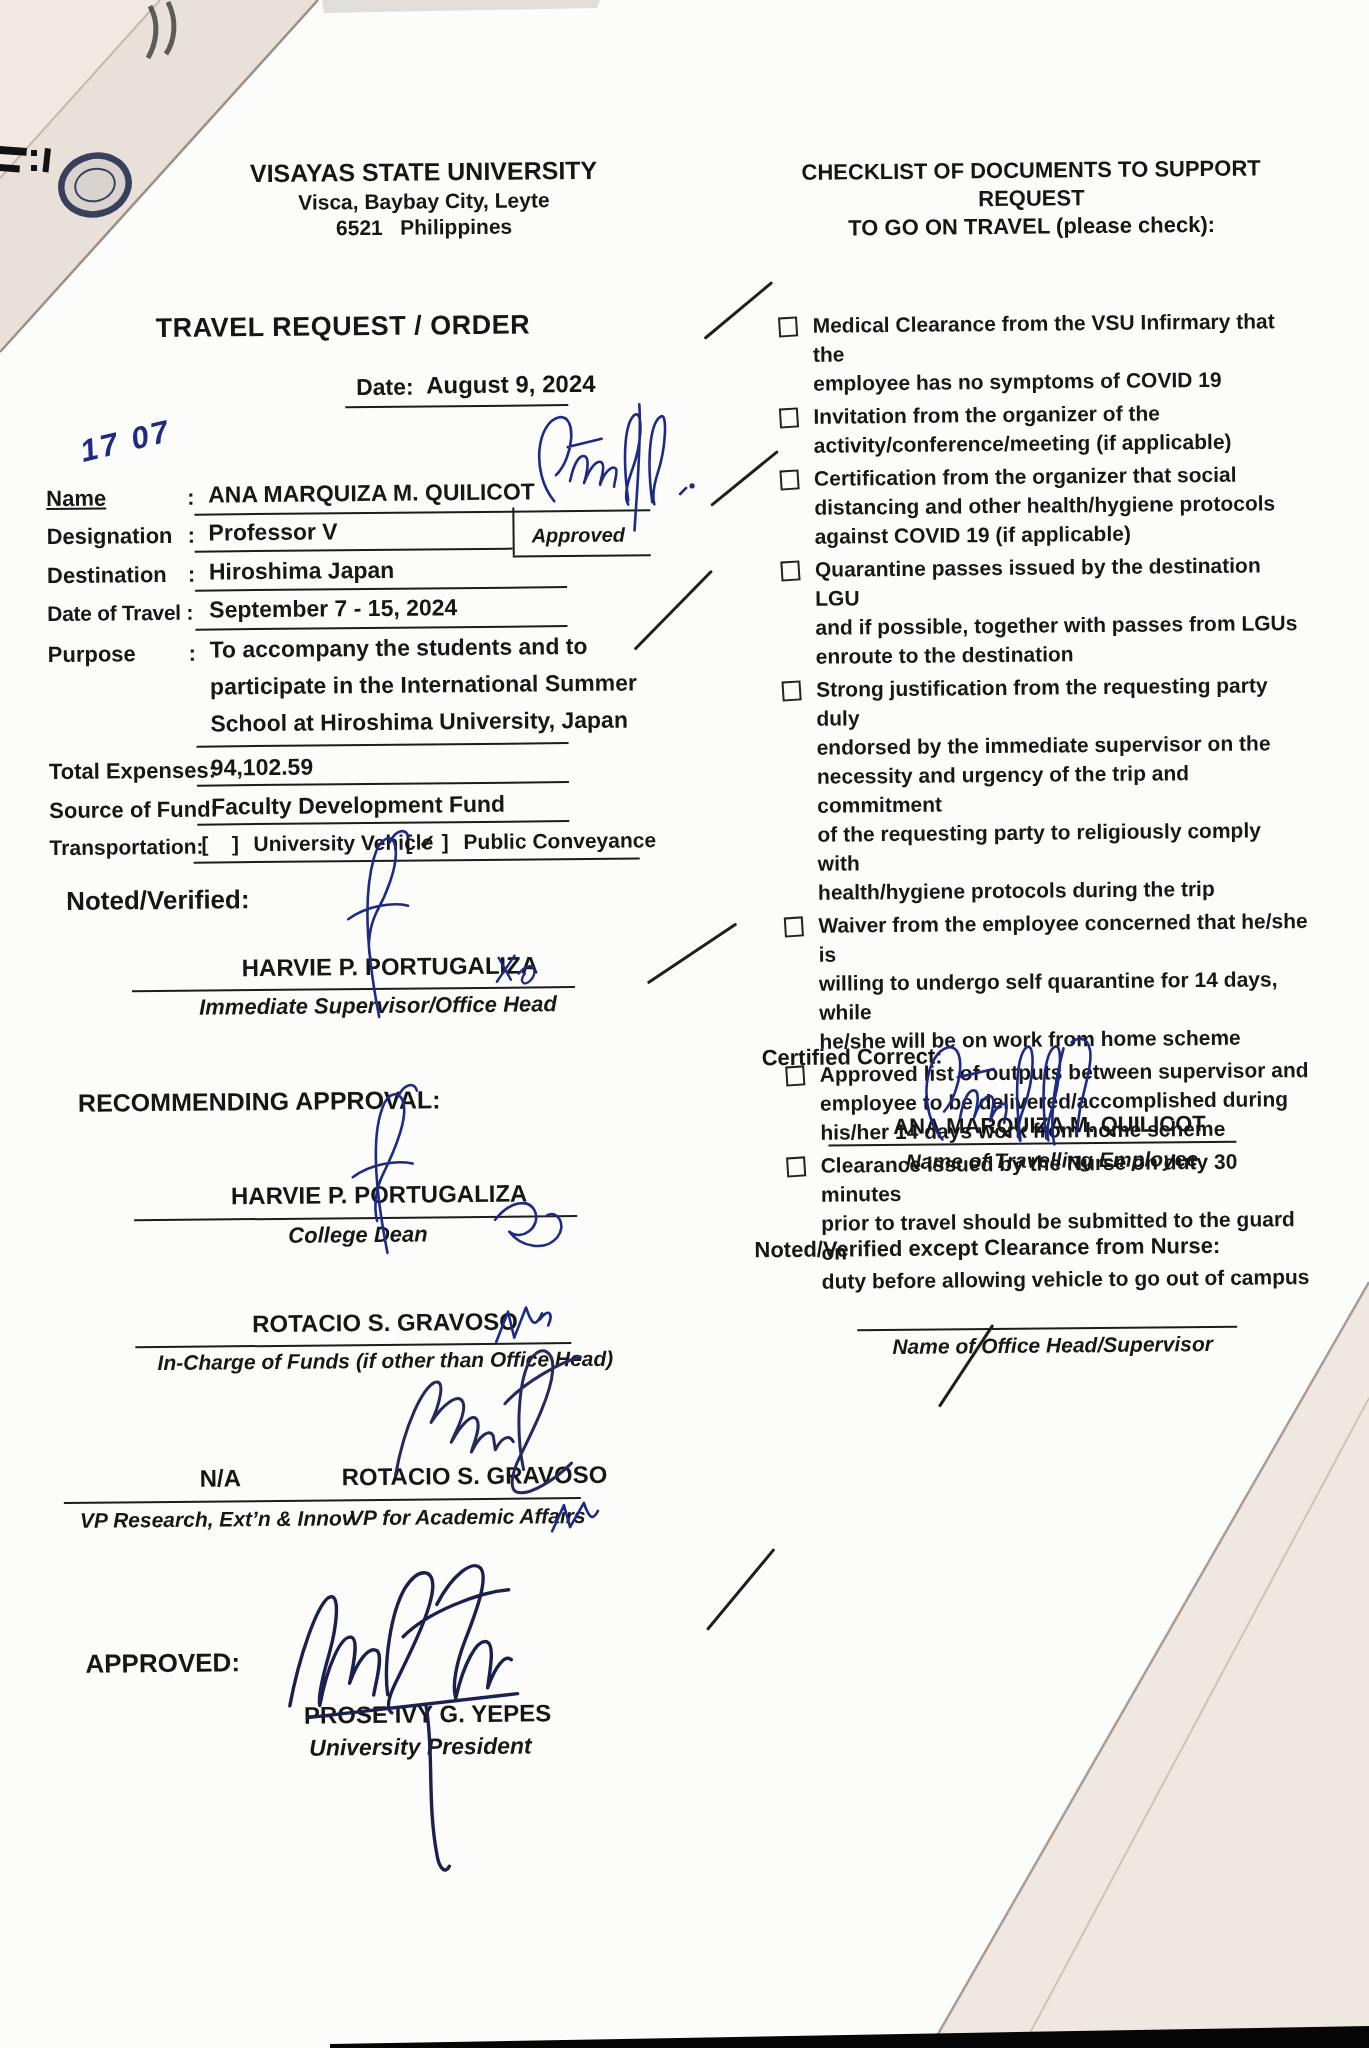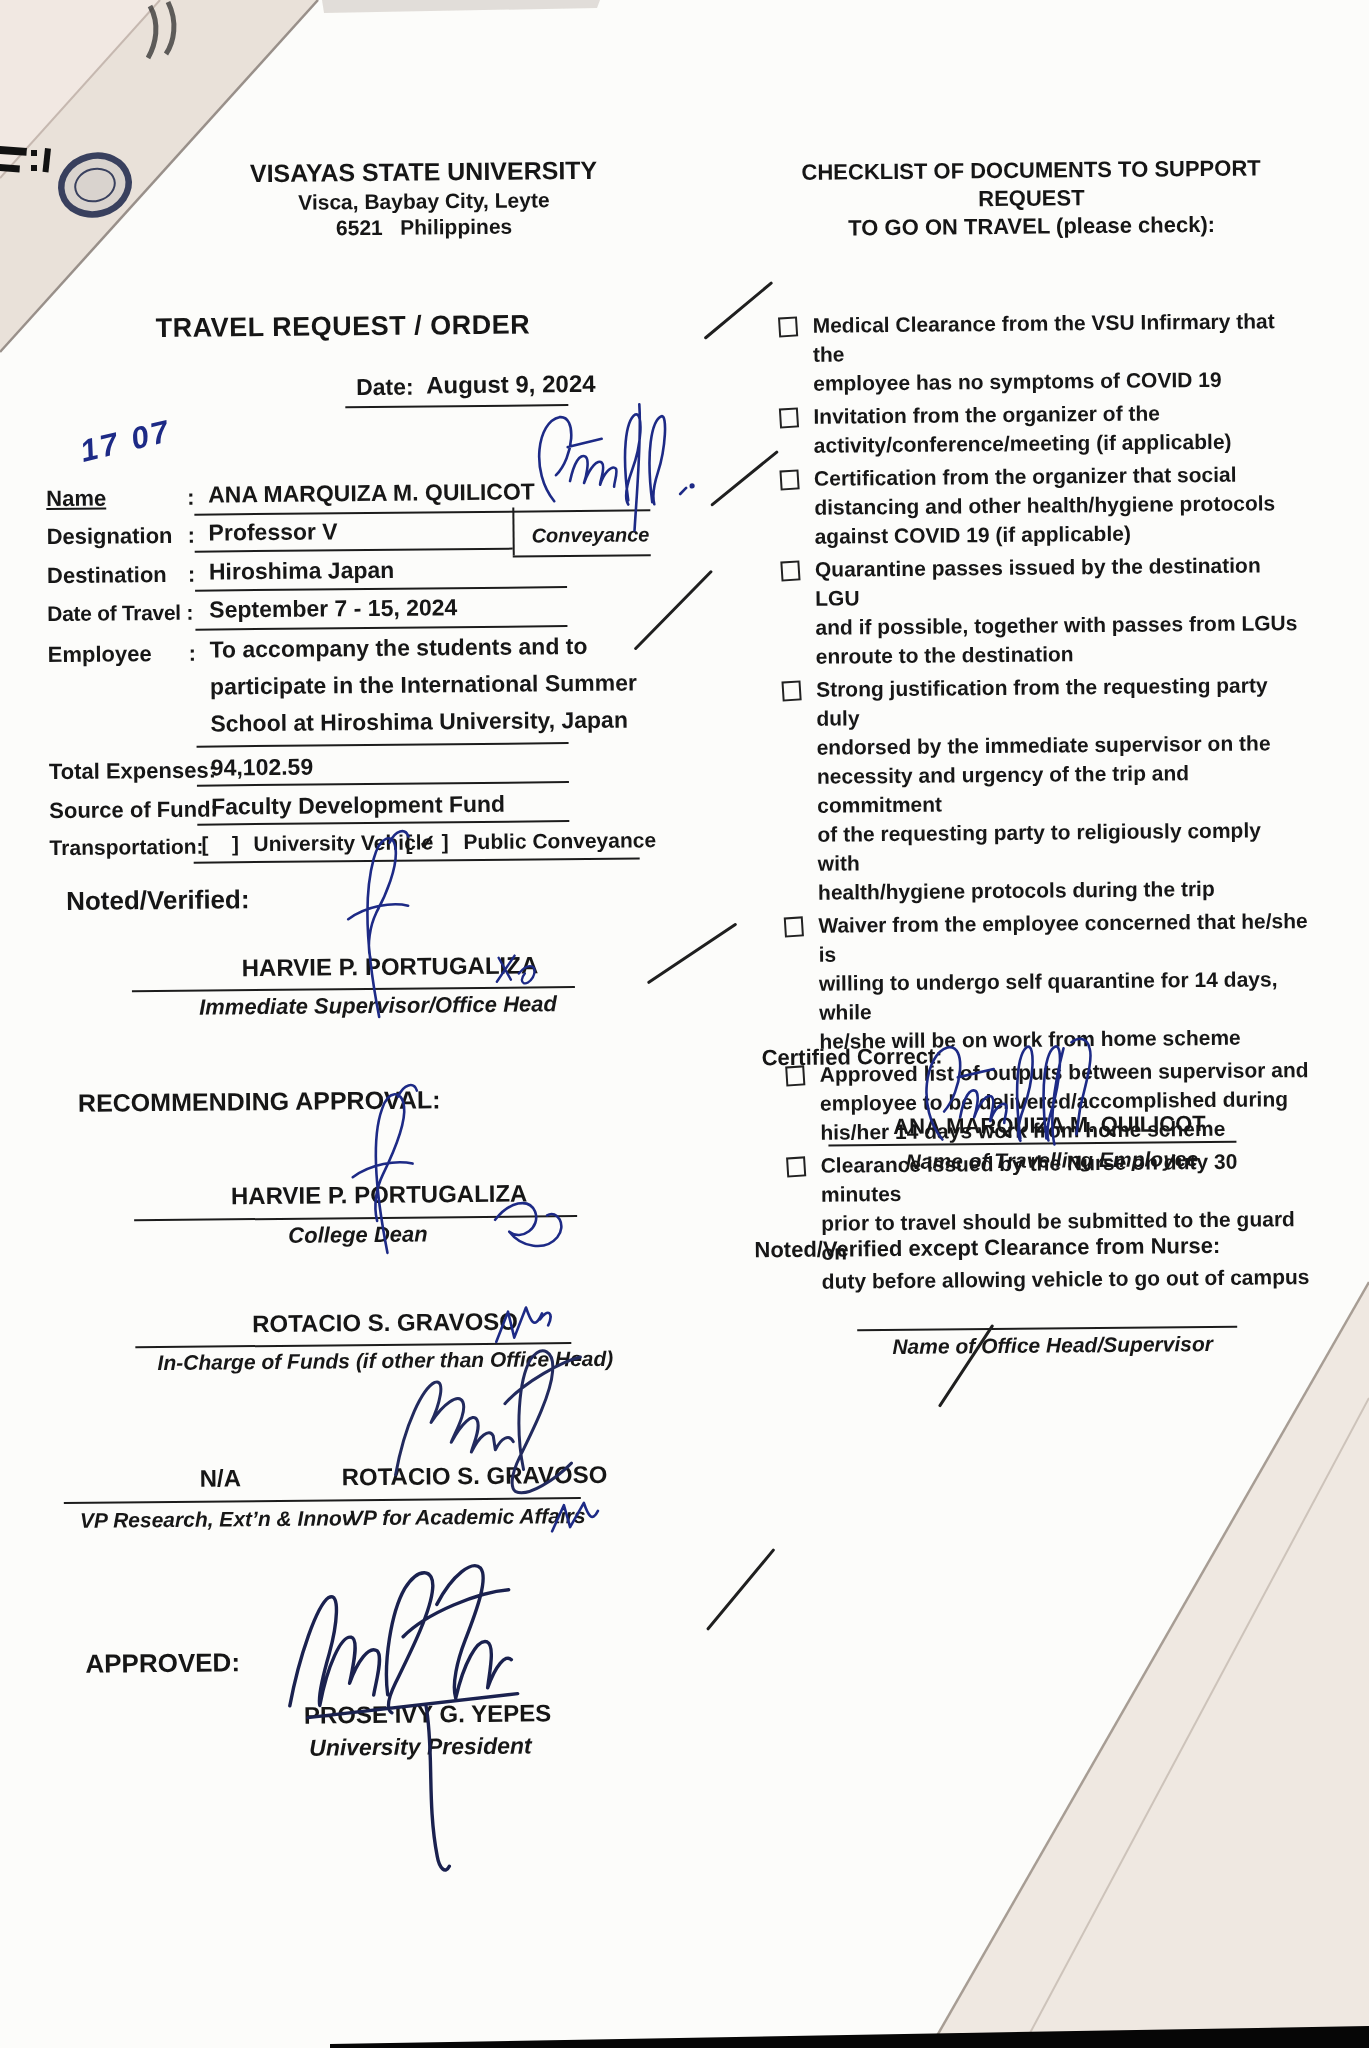--- a/index.html
+++ b/index.html
@@ -73,38 +73,38 @@
     <div class="uline" style="left:352px;top:403px;width:223px;"></div>
 
     <div class="abs hand" style="left:86px;top:418px;">17 07</div>
 
     <span class="abs lbl" style="left:52px;top:480px;text-decoration:underline;">Name</span>
     <span class="abs lbl" style="left:193px;top:480px;">:</span>
     <span class="abs val" style="left:214px;top:477px;">ANA MARQUIZA M. QUILICOT</span>
     <div class="uline" style="left:200px;top:509px;width:456px;"></div>
 
     <div class="vline" style="left:518px;top:506px;height:48px;"></div>
-    <span class="abs role" style="left:537px;top:523px;font-size:20px;">Conveyance</span>
+    <span class="abs role" style="left:537px;top:523px;font-size:20px;">Approved</span>
     <div class="uline" style="left:518px;top:554px;width:138px;"></div>
 
     <span class="abs lbl" style="left:52px;top:518px;">Designation</span>
     <span class="abs lbl" style="left:193px;top:518px;">:</span>
     <span class="abs val" style="left:214px;top:515px;">Professor V</span>
     <div class="uline" style="left:200px;top:546px;width:318px;"></div>
 
     <span class="abs lbl" style="left:52px;top:557px;">Destination</span>
     <span class="abs lbl" style="left:193px;top:557px;">:</span>
     <span class="abs val" style="left:214px;top:554px;">Hiroshima Japan</span>
     <div class="uline" style="left:200px;top:585px;width:372px;"></div>
 
     <span class="abs b" style="left:52px;top:596px;font-size:21px;letter-spacing:-0.3px;">Date of Travel :</span>
     <span class="abs val" style="left:214px;top:592px;">September 7 - 15, 2024</span>
     <div class="uline" style="left:200px;top:624px;width:372px;"></div>
 
-    <span class="abs lbl" style="left:52px;top:636px;">Employee</span>
+    <span class="abs lbl" style="left:52px;top:636px;">Purpose</span>
     <span class="abs lbl" style="left:193px;top:636px;">:</span>
     <span class="abs val" style="left:214px;top:632px;">To accompany the students and to</span>
     <span class="abs val" style="left:214px;top:669px;">participate in the International Summer</span>
     <span class="abs val" style="left:214px;top:706px;">School at Hiroshima University, Japan</span>
     <div class="uline" style="left:200px;top:741px;width:372px;"></div>
 
     <span class="abs b" style="left:52px;top:753px;font-size:22px;">Total Expenses:</span>
     <span class="abs val" style="left:214px;top:750px;">94,102.59</span>
     <div class="uline" style="left:200px;top:780px;width:372px;"></div>
 

